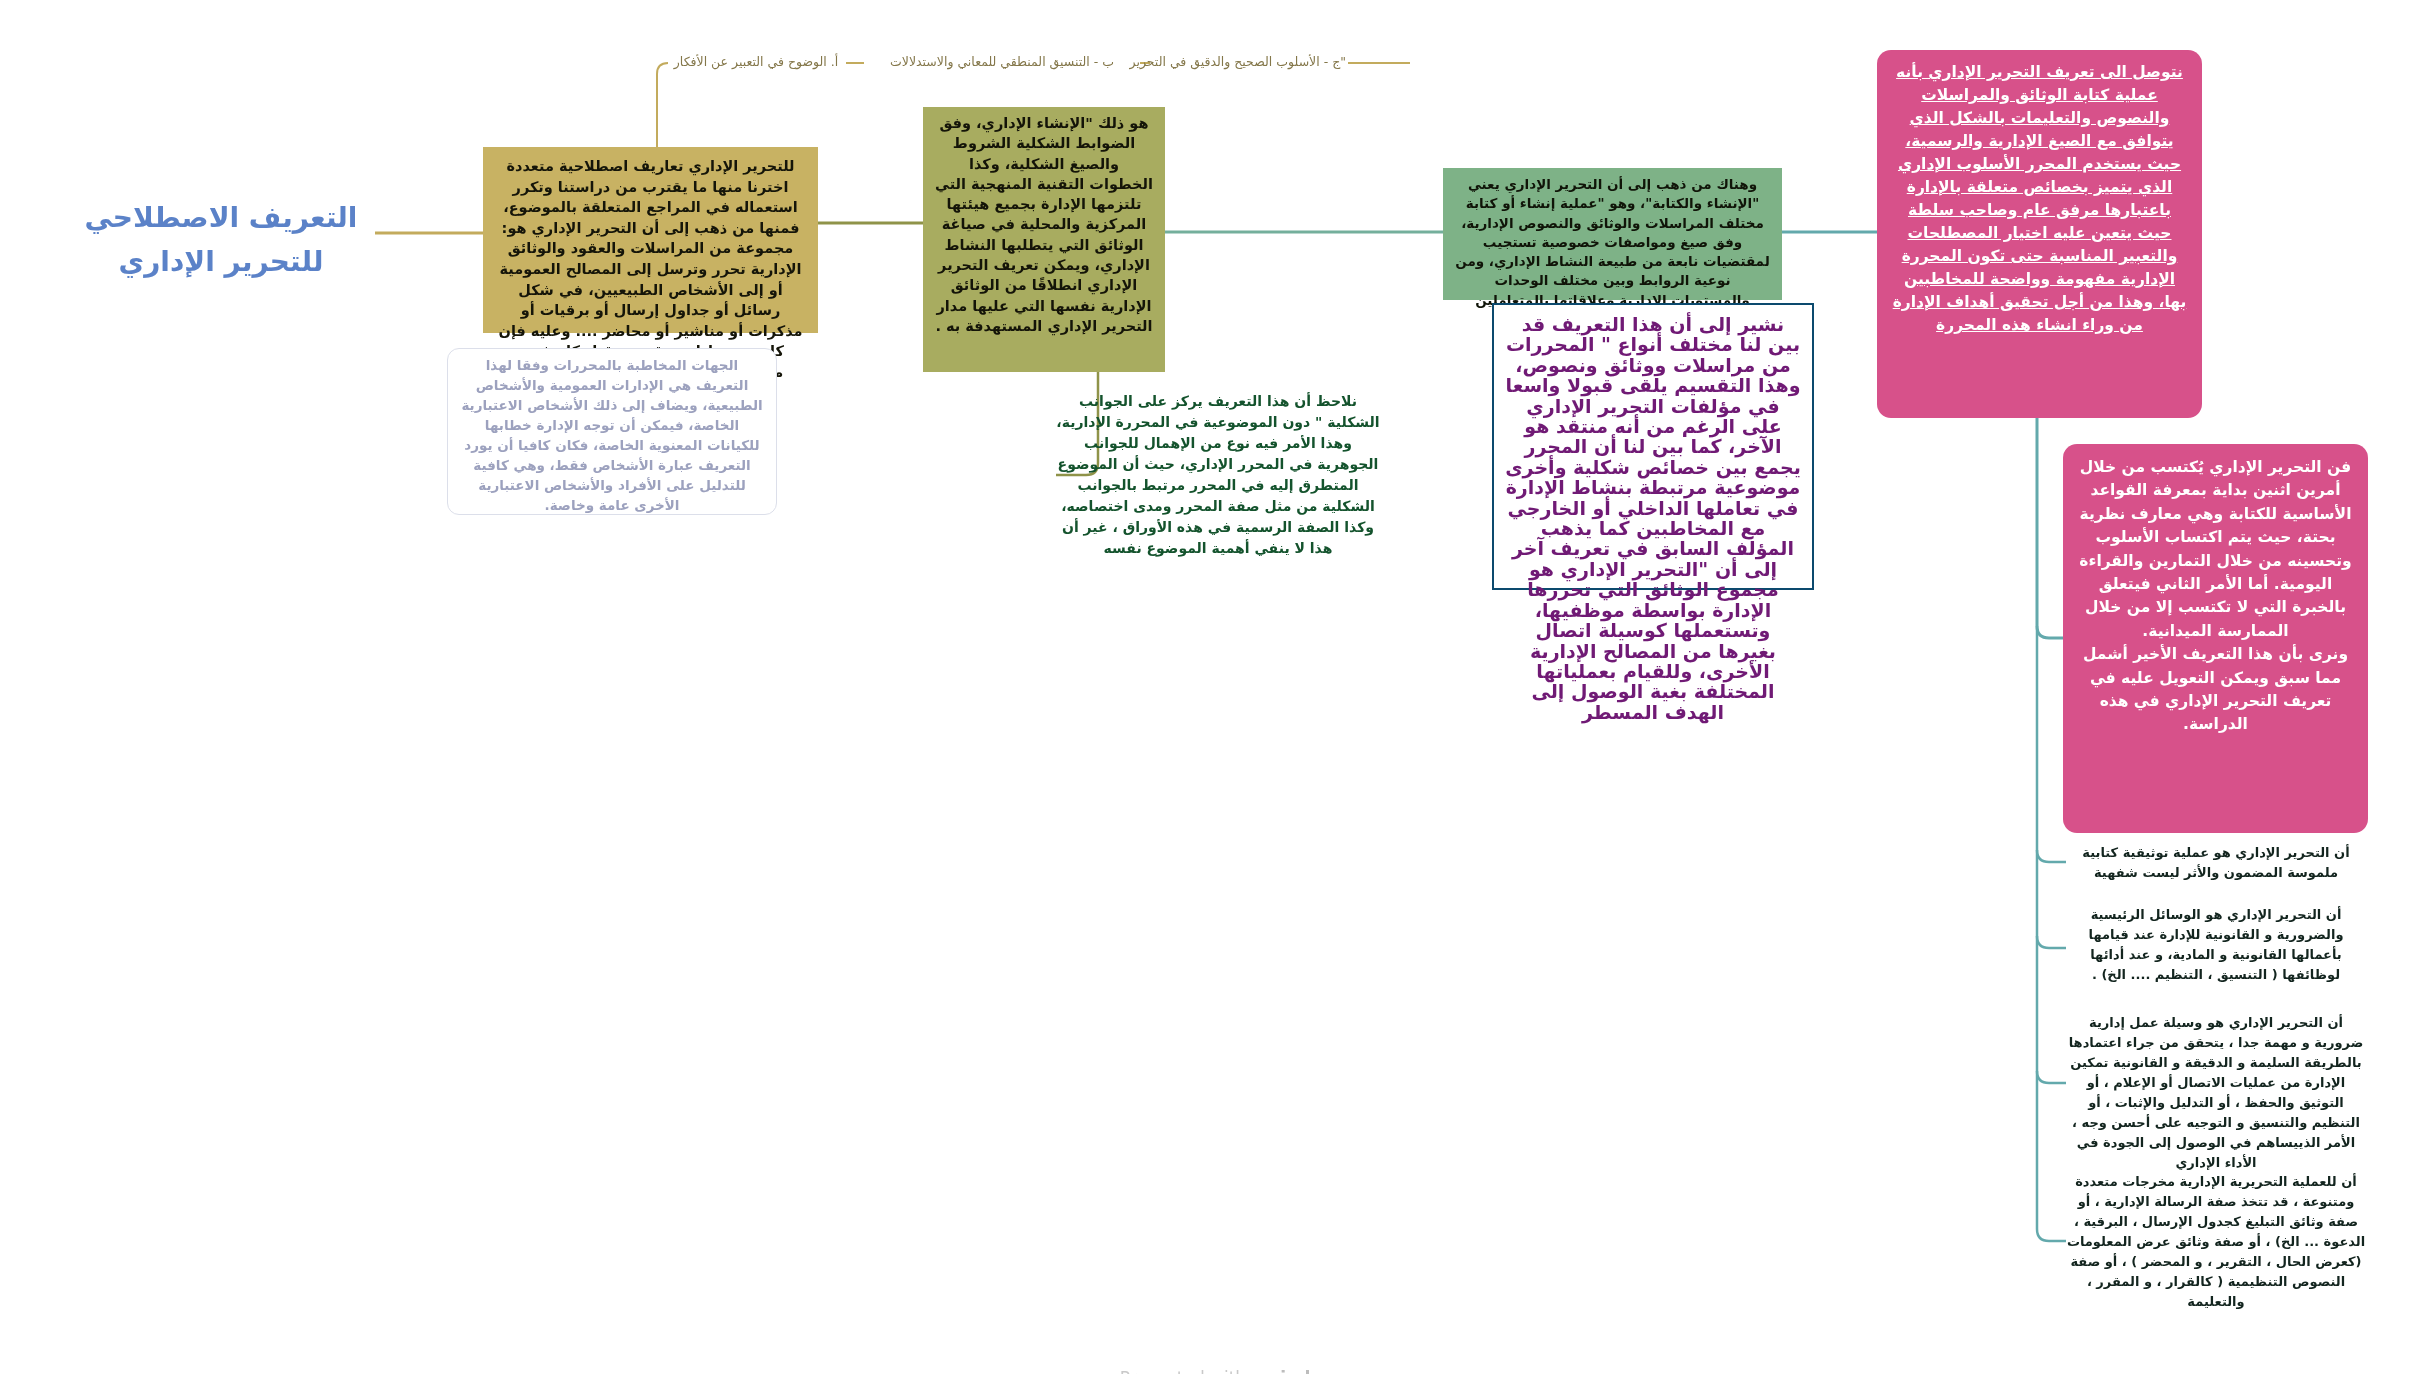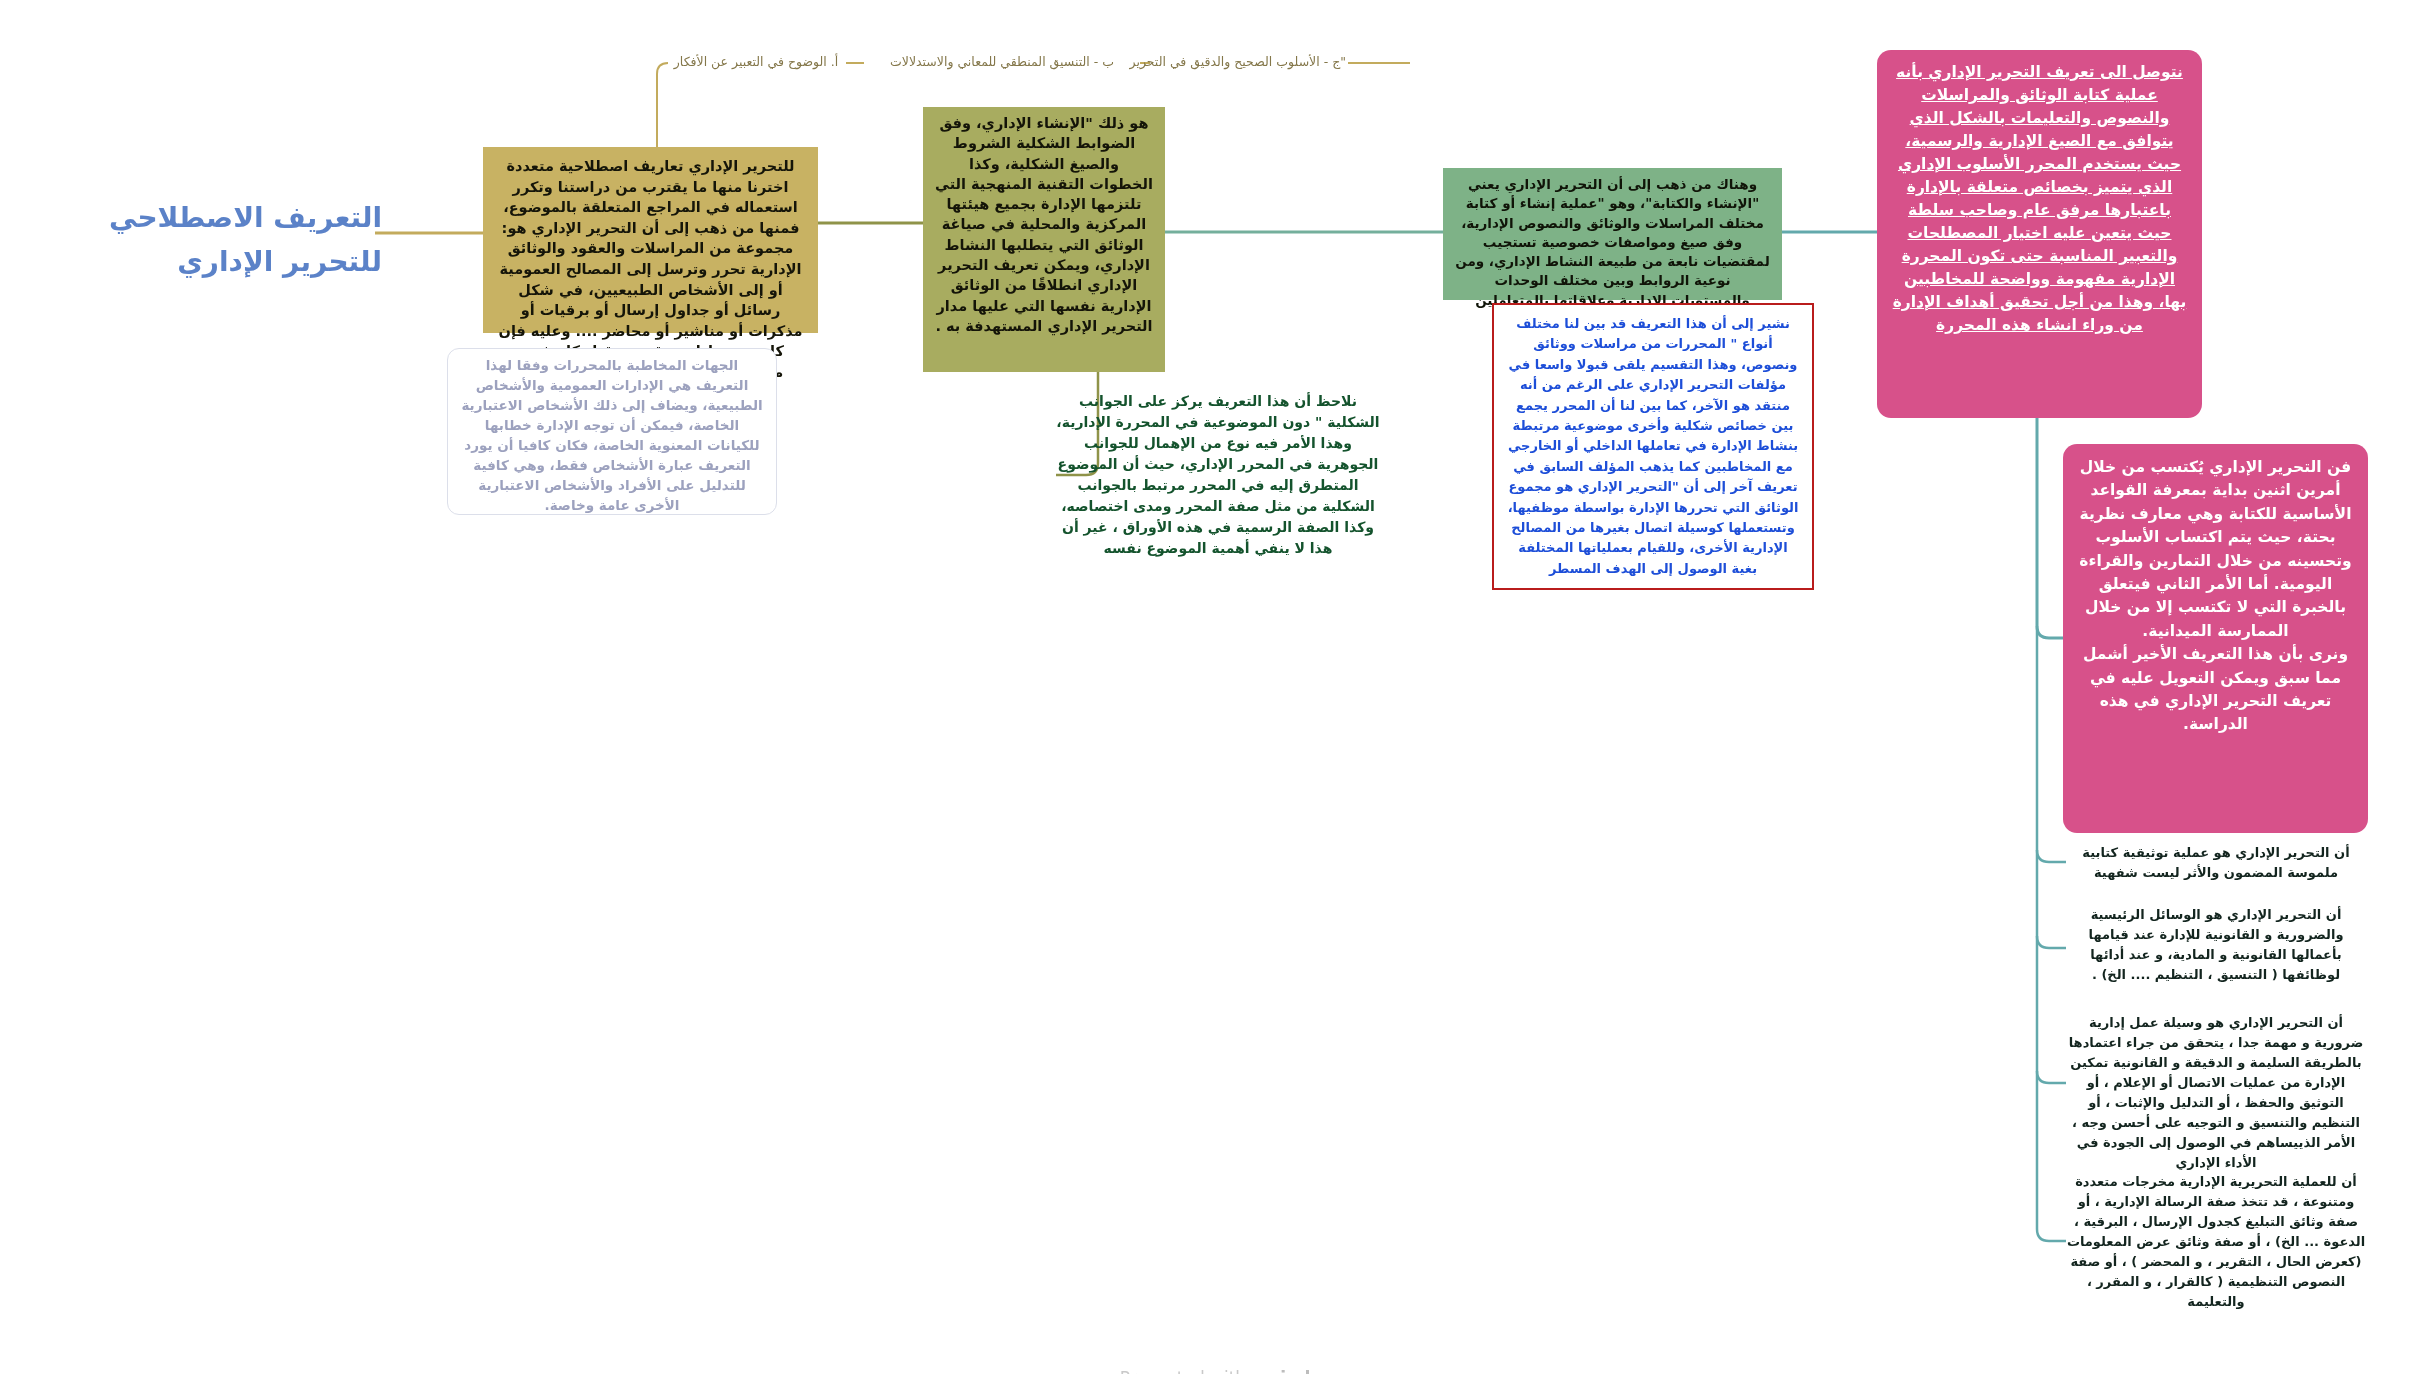--- a/index.html
+++ b/index.html
@@ -5,21 +5,21 @@
   html,body{margin:0;padding:0;background:#ffffff;}
   #canvas{
     position:relative;width:2425px;height:1374px;background:#ffffff;overflow:hidden;
     font-family:"DejaVu Sans","Liberation Sans",sans-serif;
   }
   .abs{position:absolute;box-sizing:border-box;}
   #connectors{position:absolute;left:0;top:0;width:2425px;height:1374px;pointer-events:none;}
   .node{font-weight:bold;text-align:center;}
   .central-topic{
     left:60px;top:196px;width:322px;
-    color:#5B82C8;font-size:28px;font-weight:bold;line-height:44px;text-align:right;
+    color:#5B82C8;font-size:28px;font-weight:bold;line-height:44px;text-align:center;
   }
   .callout{
     top:52px;height:20px;color:#84774A;font-size:12.5px;font-weight:normal;
     white-space:nowrap;text-align:center;line-height:20px;
   }
   .callout-a{left:668px;width:176px;}
   .callout-b{left:866px;width:272px;}
   .callout-j{left:1152px;width:194px;}
   .box-khaki{
     left:483px;top:147px;width:335px;height:186px;background:#C8B263;
@@ -37,21 +37,21 @@
   .txt-observation{
     left:1053px;top:391px;width:330px;
     color:#14532d;font-size:14px;line-height:21px;
   }
   .box-green{
     left:1443px;top:168px;width:339px;height:132px;background:#7EB287;
     color:#101408;font-size:13.5px;line-height:19.3px;padding:7px 10px;
   }
   .box-critique{
     left:1492px;top:303px;width:322px;height:287px;background:#ffffff;
-    border:2px solid #b91c1c;color:#1d4ed8;font-size:13px;line-height:20.4px;padding:9px 10px;
+    border:2px solid #0c4a6e;color:#701a75;font-size:19px;line-height:20.4px;padding:9px 10px;
   }
   .box-pink{
     background:#D7518A;color:#ffffff;border-radius:14px;
   }
   .box-pink-main{
     left:1877px;top:50px;width:325px;height:368px;
     font-size:15.5px;line-height:23px;padding:11px 12px;text-decoration:underline;
   }
   .box-pink-art{
     left:2063px;top:444px;width:305px;height:389px;

